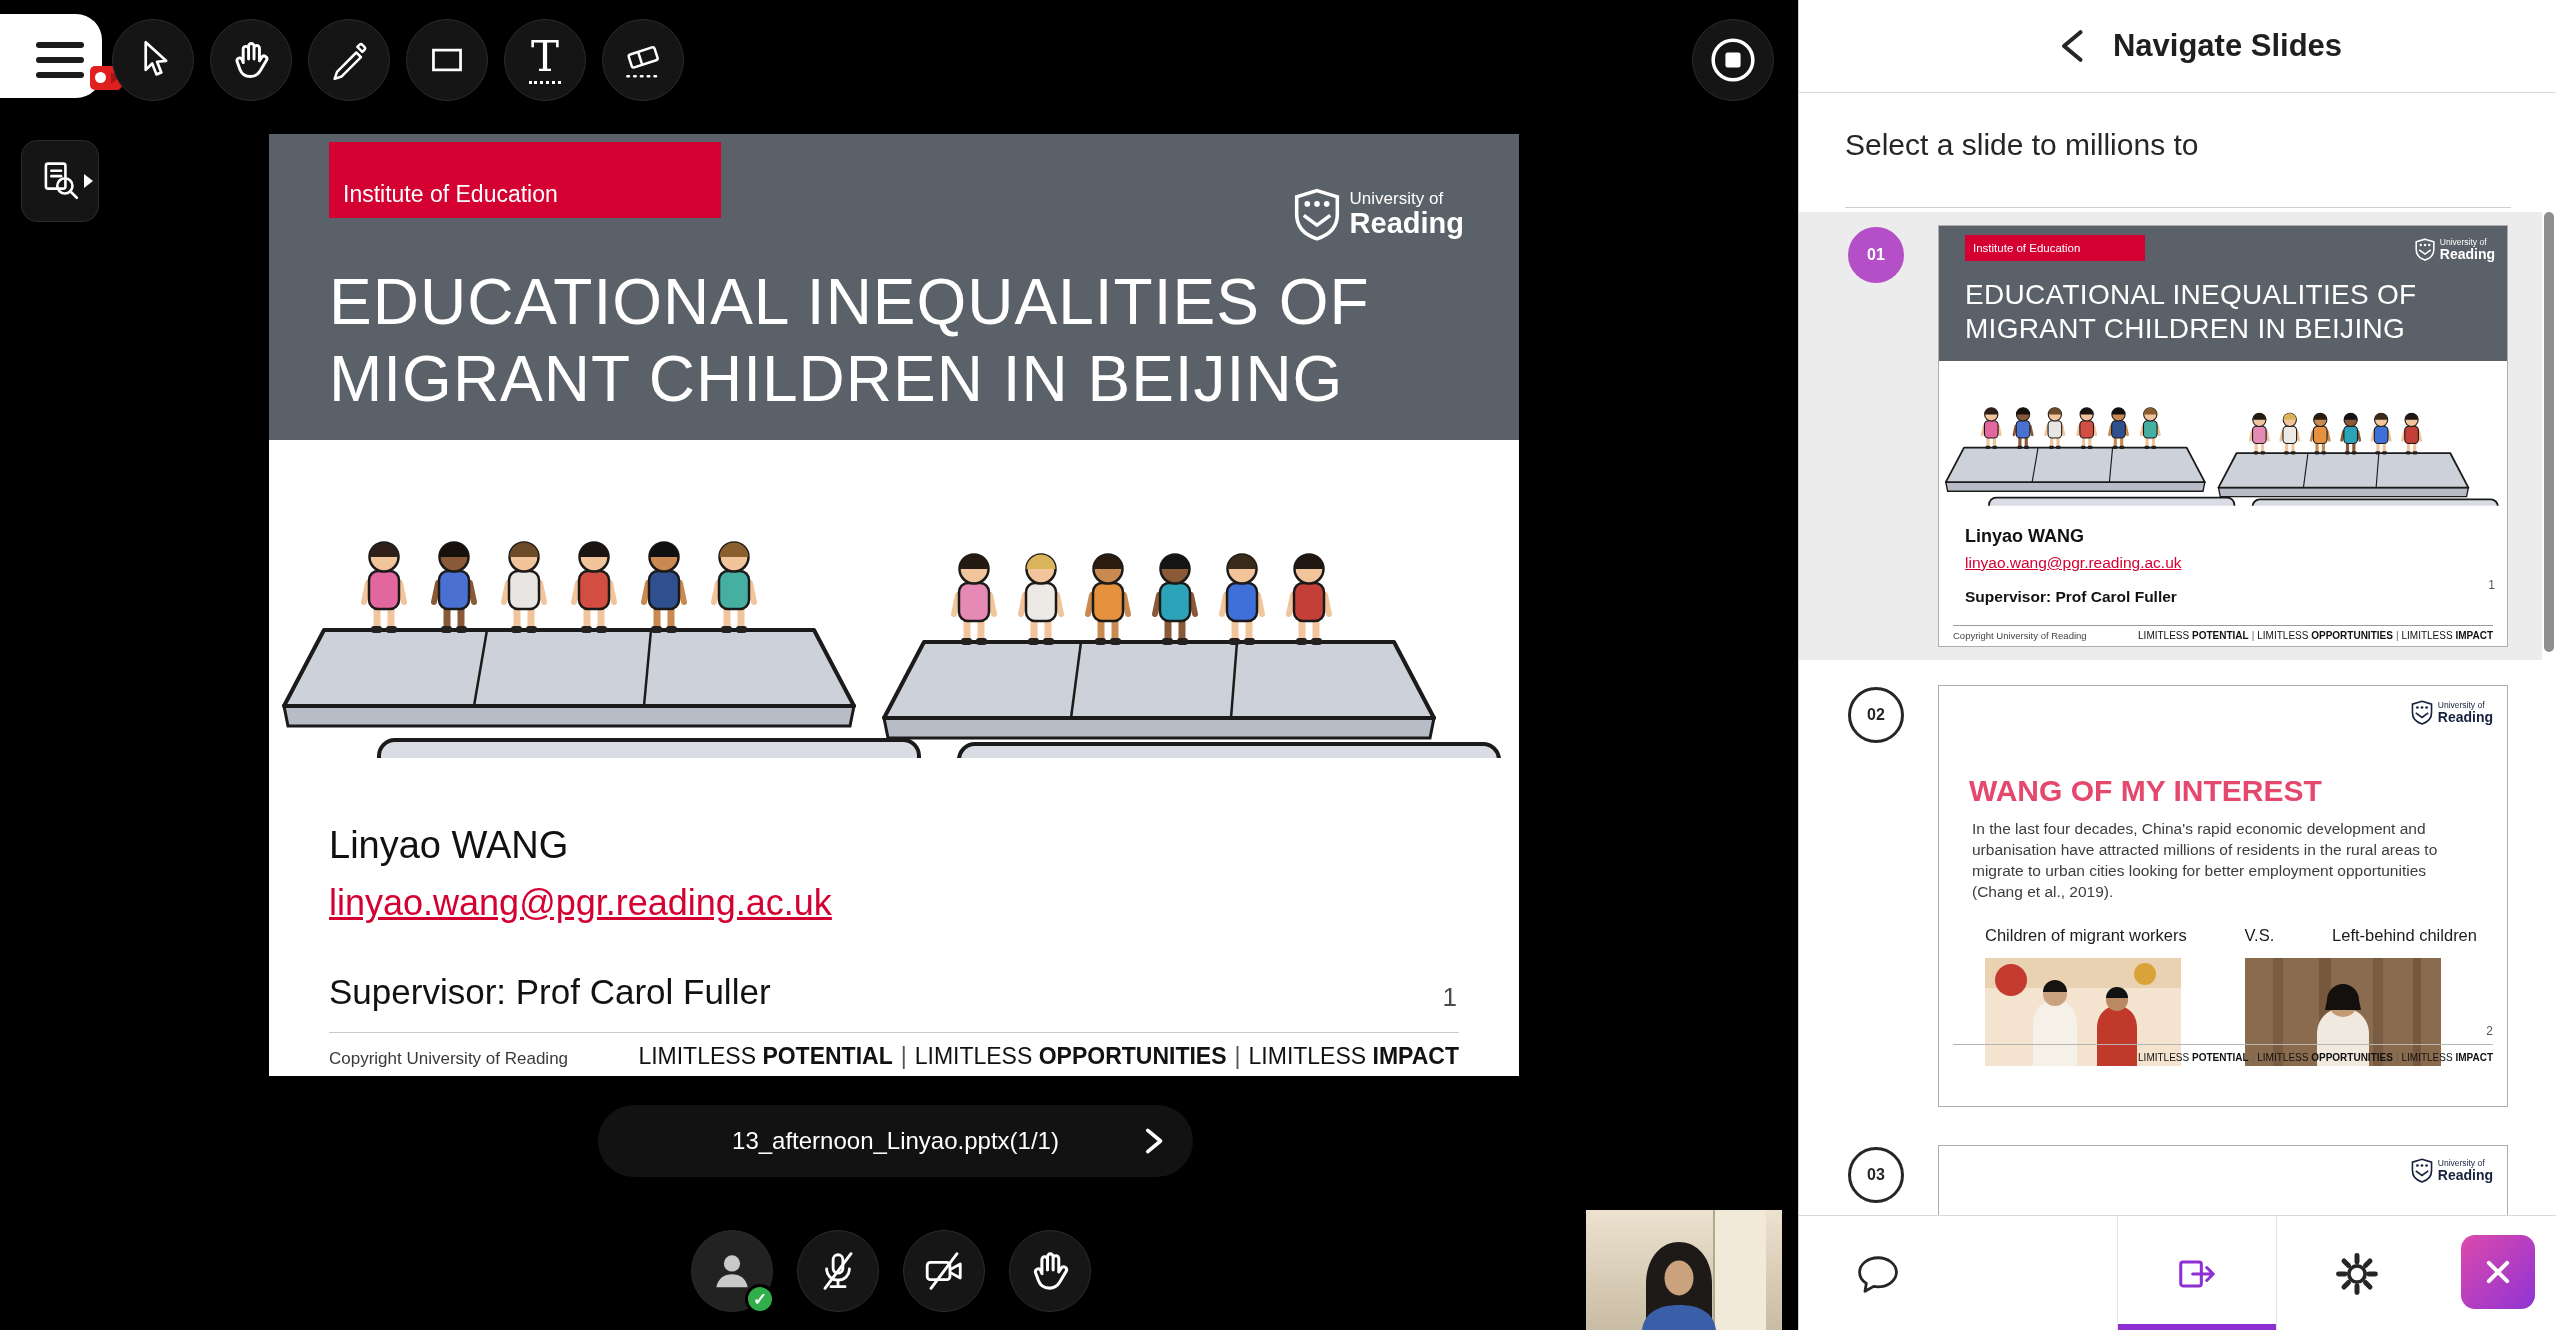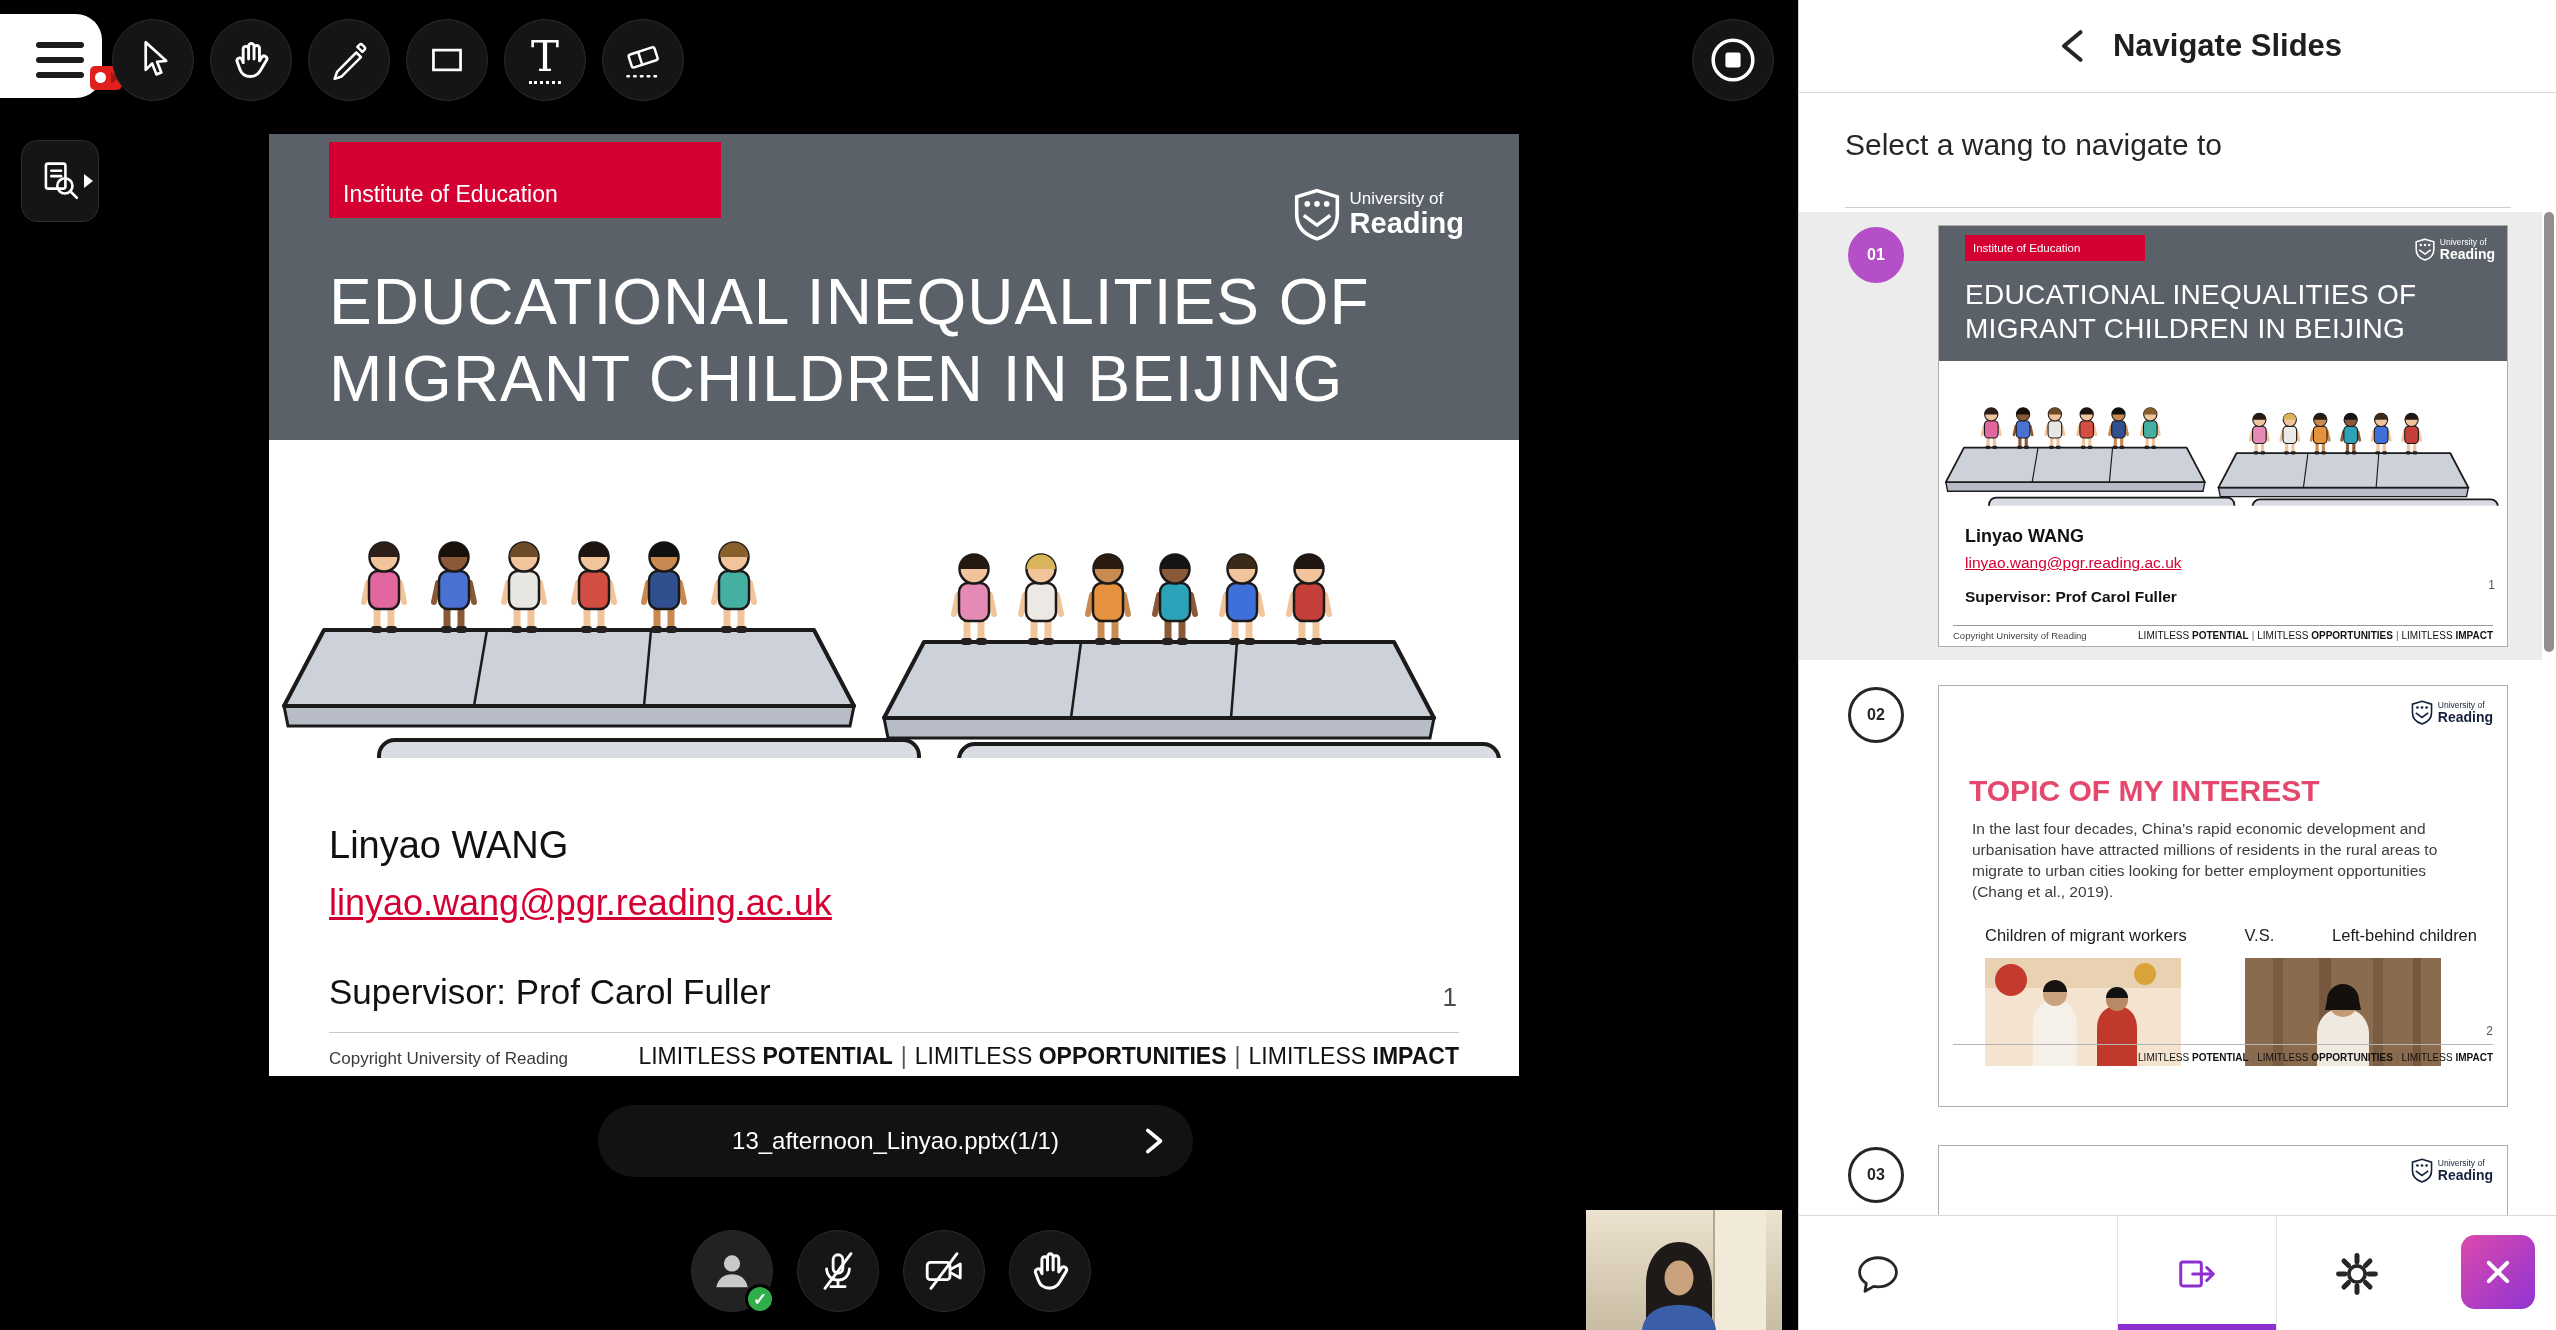--- a/index.html
+++ b/index.html
@@ -339,21 +339,21 @@
 
   <div class="panel">
     <div class="panel-header">
       <button class="back-btn">
         <svg viewBox="0 0 32 32">
             <path d="M20 6 L8 16 20 26" fill="none" stroke="#262626" stroke-width="3" stroke-linecap="round" stroke-linejoin="round"></path>
           </svg>
       </button>
       <h1 class="panel-title">Navigate Slides</h1>
     </div>
-    <div class="panel-subtitle">Select a wang to navigate to</div>
+    <div class="panel-subtitle">Select a slide to millions to</div>
     <hr class="list-rule">
 
     <div class="slide-item selected" style="top:212px;height:448px">
       <div class="num-badge active">01</div>
       <div class="thumb">
         <div class="mini-slide">
           <div class="m1-header">
             <div class="m1-chip">Institute of Education</div>
             <div class="uor-logo mini-logo m1-logo">
               <svg width="20" height="23" viewBox="0 0 26 30">
@@ -390,21 +390,21 @@
         <div class="mini-slide">
           <div class="uor-logo mini-logo m2-logo">
             <svg width="22" height="25" viewBox="0 0 26 30">
                 <use href="#uor-shield"></use>
               </svg>
             <div class="uor-text">
                 <span class="uor-line1">University of</span>
                 <span class="uor-name">Reading</span>
               </div>
           </div>
-          <div class="m2-heading">TOPIC OF MY INTEREST</div>
+          <div class="m2-heading">WANG OF MY INTEREST</div>
           <div class="m2-body">In the last four decades, China's rapid economic development and urbanisation have attracted millions of residents in the rural areas to migrate to urban cities looking for better employment opportunities (Chang et al., 2019).</div>
           <div class="m2-compare">
             <span>Children of migrant workers</span>
             <span>V.S.</span>
             <span>Left-behind children</span>
           </div>
           <div class="m2-photo left">
             <svg width="196" height="108" viewBox="0 0 196 108">
               <rect width="196" height="108" fill="#f3e3cf"></rect>
               <rect x="0" y="0" width="196" height="30" fill="#e9d2b2"></rect>

